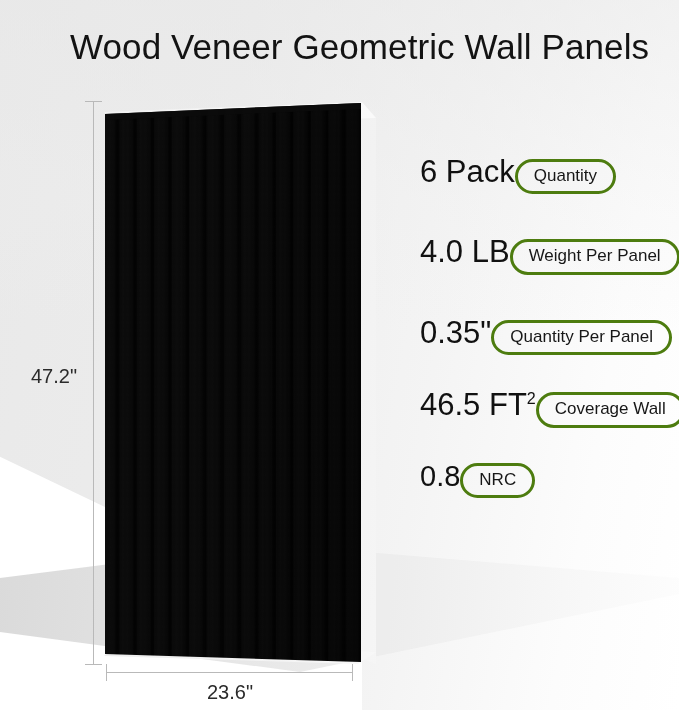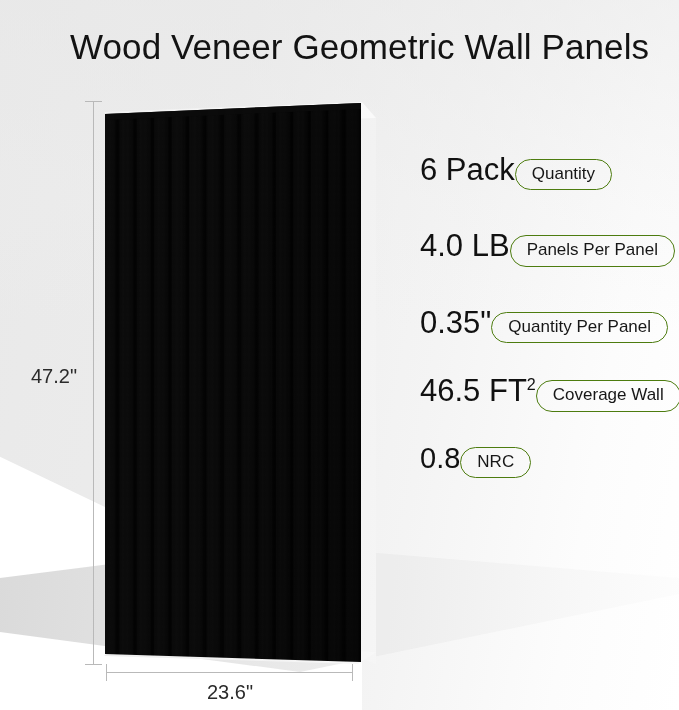--- a/index.html
+++ b/index.html
@@ -212,21 +212,21 @@
     white-space: nowrap;
   }
   .spec-value.small { font-size: 29px; }
   .spec-value sup {
     font-size: .52em;
     vertical-align: super;
     line-height: 0;
   }
   .spec-pill {
     margin-top: 9px;
-    border: 1px solid #4d7c0f;
+    border: 3px solid #4d7c0f;
     border-radius: 999px;
     padding: 4px 16px 5px;
     font-size: 17px;
     color: #171717;
     background: transparent;
     white-space: nowrap;
     line-height: 1.2;
   }
   .sp-0 { margin-top: 0; }
   .sp-1 { margin-top: 36px; }
@@ -267,21 +267,21 @@
 
   <div class="specs">
 
     <div class="spec sp-0">
       <div class="spec-value">6 Pack</div>
       <div class="spec-pill">Quantity</div>
     </div>
 
     <div class="spec sp-1">
       <div class="spec-value">4.0 LB</div>
-      <div class="spec-pill">Panels Per Panel</div>
+      <div class="spec-pill">Weight Per Panel</div>
     </div>
 
     <div class="spec sp-2">
       <div class="spec-value">0.35"</div>
       <div class="spec-pill">Quantity Per Panel</div>
     </div>
 
     <div class="spec sp-3">
       <div class="spec-value"><span>46.5 FT</span><sup>2</sup></div>
       <div class="spec-pill">Coverage Wall</div>

